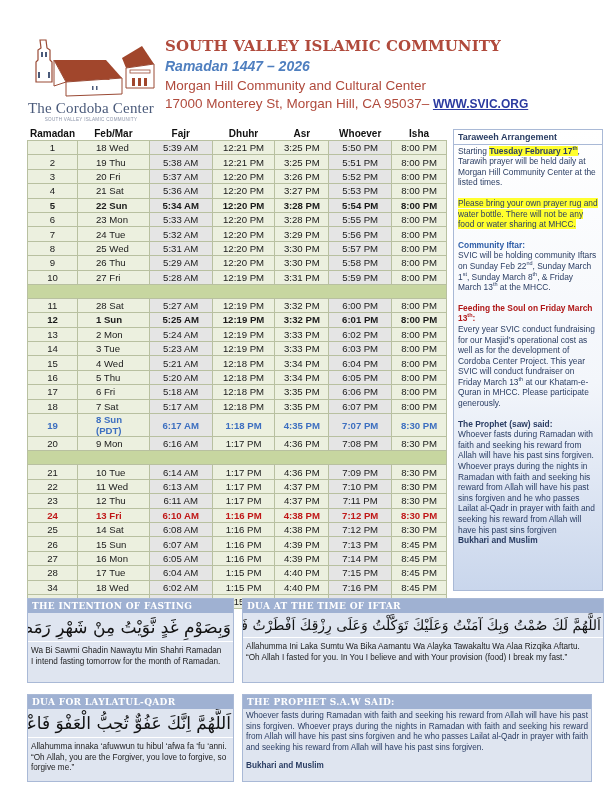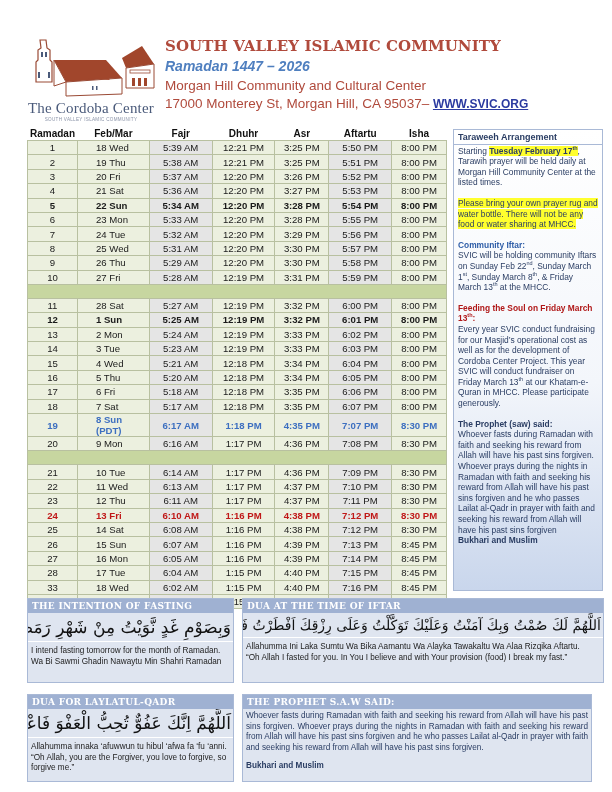--- a/index.html
+++ b/index.html
@@ -92,21 +92,21 @@
       <col style="width:63px">
       <col style="width:55px">
   </colgroup>
   <thead>
     <tr>
       <th>Ramadan</th>
       <th>Feb/Mar</th>
       <th>Fajr</th>
       <th>Dhuhr</th>
       <th>Asr</th>
-      <th>Aftartu</th>
+      <th>Whoever</th>
       <th>Isha</th>
     </tr>
   </thead>
   <tbody id="tbody">
       <tr>
         <td>1</td>
         <td class="c-date">18 Wed</td>
         <td class="hl">5:39 AM</td>
         <td>12:21 PM</td>
         <td>3:25 PM</td>
@@ -356,21 +356,21 @@
       <tr>
         <td>28</td>
         <td class="c-date">17 Tue</td>
         <td class="hl">6:04 AM</td>
         <td>1:15 PM</td>
         <td>4:40 PM</td>
         <td class="hl">7:15 PM</td>
         <td>8:45 PM</td>
       </tr>
       <tr>
-        <td>33</td>
+        <td>34</td>
         <td class="c-date">18 Wed</td>
         <td class="hl">6:02 AM</td>
         <td>1:15 PM</td>
         <td>4:40 PM</td>
         <td class="hl">7:16 PM</td>
         <td>8:45 PM</td>
       </tr>
       <tr>
         <td>30</td>
         <td class="c-date">19 Thu</td>
@@ -398,22 +398,22 @@
     <div class="h-dark">The Prophet (saw) said:</div>
     <div>Whoever fasts during Ramadan with faith and seeking his reward from Allah will have his past sins forgiven. Whoever prays during the nights in Ramadan with faith and seeking his reward from Allah will have his past sins forgiven and he who passes Lailat al-Qadr in prayer with faith and seeking his reward from Allah will have his past sins forgiven</div>
     <div class="h-dark">Bukhari and Muslim</div>
   </div>
 </div>
 
 <div class="panel" style="left:27px; top:598px; width:207px; height:85px;">
   <div class="panel-head">THE INTENTION OF FASTING</div>
   <div class="arabic">وَبِصَوْمِ غَدٍ نَّوَيْتُ مِنْ شَهْرِ رَمَضَانَ</div>
   <div class="ptext">
+    <div>Wa Bi Sawmi Ghadin Nawaytu Min Shahri Ramadan</div>
     <div>I intend fasting tomorrow for the month of Ramadan.</div>
-    <div>Wa Bi Sawmi Ghadin Nawaytu Min Shahri Ramadan</div>
   </div>
 </div>
 
 <div class="panel" style="left:242px; top:598px; width:362px; height:85px;">
   <div class="panel-head">DUA AT THE TIME OF IFTAR</div>
   <div class="arabic" style="font-size:14px;">اَللَّهُمَّ لَكَ صُمْتُ وَبِكَ آمَنْتُ وَعَلَيْكَ تَوَكَّلْتُ وَعَلَى رِزْقِكَ اَفْطَرْتُ فَتَقَبَّلْ مِنِّي</div>
   <div class="ptext">
     <div>Allahumma Ini Laka Sumtu Wa Bika Aamantu Wa Alayka Tawakaltu Wa Alaa Rizqika Aftartu.</div>
     <div>“Oh Allah I fasted for you. In You I believe and with Your provision (food) I break my fast.”</div>
   </div>

